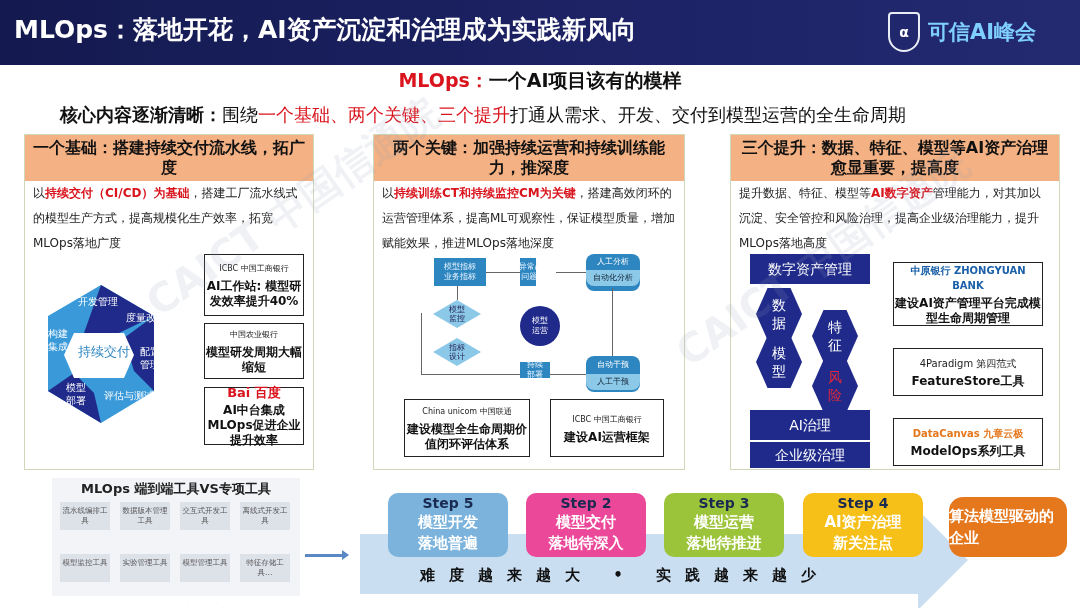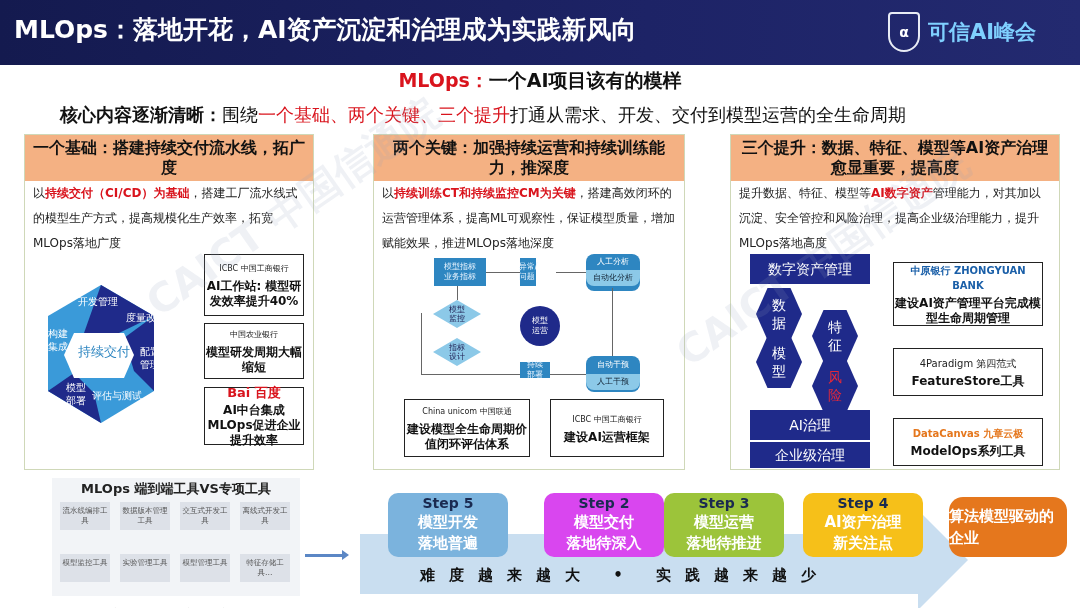--- a/index.html
+++ b/index.html
@@ -20,21 +20,21 @@
 .panel .pb .red{color:#d9141d;font-weight:bold}
 #p1{left:24px;width:290px;height:336px}
 #p2{left:373px;width:312px;height:336px}
 #p3{left:730px;width:330px;height:336px}
 .cbox{position:absolute;border:1.5px solid #222;background:#fff;text-align:center;font-weight:bold;font-size:12px;line-height:15px;color:#111;display:flex;flex-direction:column;justify-content:center;align-items:center}
 .blogo{font-size:8px;font-weight:normal;color:#222;margin-bottom:3px}
 
 .cycle{position:absolute;left:34px;top:283px;width:135px;height:145px}
 .seg{position:absolute;color:#fff;font-size:10px;text-align:center;line-height:13px}
 
-.fbox{position:absolute;background:#2e86c1;color:#e8f4ff;font-size:8px;text-align:left;line-height:10px;display:flex;align-items:center;justify-content:center}
+.fbox{position:absolute;background:#2e86c1;color:#e8f4ff;font-size:8px;text-align:right;line-height:10px;display:flex;align-items:center;justify-content:center}
 .fdia{position:absolute;width:48px;height:28px;background:#8cc9e8;clip-path:polygon(50% 0,100% 50%,50% 100%,0 50%);color:#225;font-size:8px;text-align:center;line-height:9px;display:flex;align-items:center;justify-content:center}
 .cyl{position:absolute;background:#2e86c1;border-radius:8px;color:#fff;font-size:8px;text-align:center}
 .cyl .lo{background:#8cc9e8;color:#123;border-radius:0 0 8px 8px}
 .line{position:absolute;background:#666}
 
 .dabar{position:absolute;background:#1f2a8a;color:#fff;text-align:center;font-size:14px}
 .hex{position:absolute;width:46px;height:52px;background:#1f2a8a;clip-path:polygon(25% 0,75% 0,100% 50%,75% 100%,25% 100%,0 50%);color:#fff;font-size:14px;text-align:center;display:flex;align-items:center;justify-content:center;line-height:18px}
 
 .tools{position:absolute;left:52px;top:478px;width:248px;height:118px;background:#f2f4f7}
 .tools .tt{text-align:center;font-weight:bold;font-size:13px;line-height:22px;color:#222}
@@ -76,21 +76,21 @@
   <svg width="135" height="145" viewBox="0 0 135 145">
     <polygon points="67,2 120,33 120,108 67,140 14,108 14,33" fill="#3a9ad9"></polygon>
     <polygon points="67,2 120,33 85,50 50,50" fill="#1f2a8a"></polygon>
     <polygon points="120,33 120,108 100,88 90,55" fill="#1f2a8a"></polygon>
     <polygon points="14,108 67,140 60,110 40,90" fill="#1f2a8a"></polygon>
     <polygon points="40,50 90,50 100,72 90,95 40,95 30,72" fill="#fff"></polygon>
   </svg>
   <div class="seg" style="left:44px;top:12px">开发管理</div>
   <div class="seg" style="left:92px;top:28px;width:40px">度量改进</div>
   <div class="seg" style="left:104px;top:62px;width:24px">配置管理</div>
-  <div class="seg" style="left:58px;top:106px;width:50px">评估与测试</div>
+  <div class="seg" style="left:70px;top:106px;width:50px">评估与测试</div>
   <div class="seg" style="left:30px;top:98px;width:24px">模型部署</div>
   <div class="seg" style="left:12px;top:44px;width:24px">构建集成</div>
   <div class="seg" style="left:42px;top:62px;width:56px;color:#2e86c1;font-size:13px">持续交付</div>
 </div>
 <div class="cbox" style="left:204px;top:254px;width:100px;height:62px">
   <div class="blogo">ICBC 中国工商银行</div>
   <div>AI工作站: 模型研发效率提升40%</div>
 </div>
 <div class="cbox" style="left:204px;top:323px;width:100px;height:56px">
   <div class="blogo">中国农业银行</div>
@@ -191,21 +191,21 @@
 </div>
 <div class="arrow-s"></div>
 
 <div class="bigarrow"></div>
 <div class="bigarrow-head"></div>
 <div class="step" style="left:388px;background:#7bb3dd">
   <div class="sn">Step 5</div>
   <div>模型开发</div>
   <div>落地普遍</div>
 </div>
-<div class="step" style="left:544px;background:#d946ef">
+<div class="step" style="left:526px;background:#ec4899">
   <div class="sn">Step 2</div>
   <div>模型交付</div>
   <div>落地待深入</div>
 </div>
 <div class="step" style="left:664px;background:#9cc43a">
   <div class="sn">Step 3</div>
   <div>模型运营</div>
   <div>落地待推进</div>
 </div>
 <div class="step" style="left:803px;background:#f6c019">

